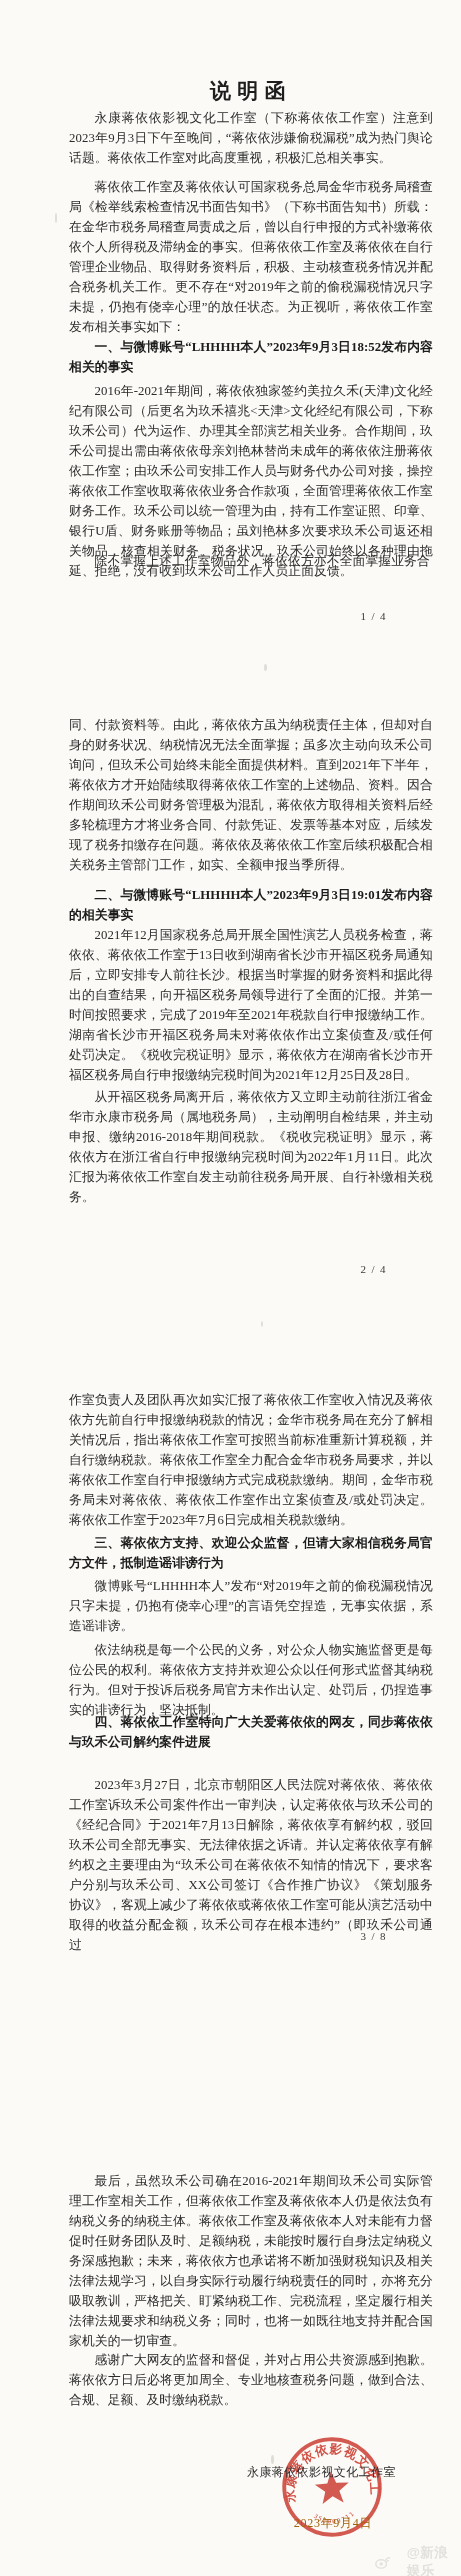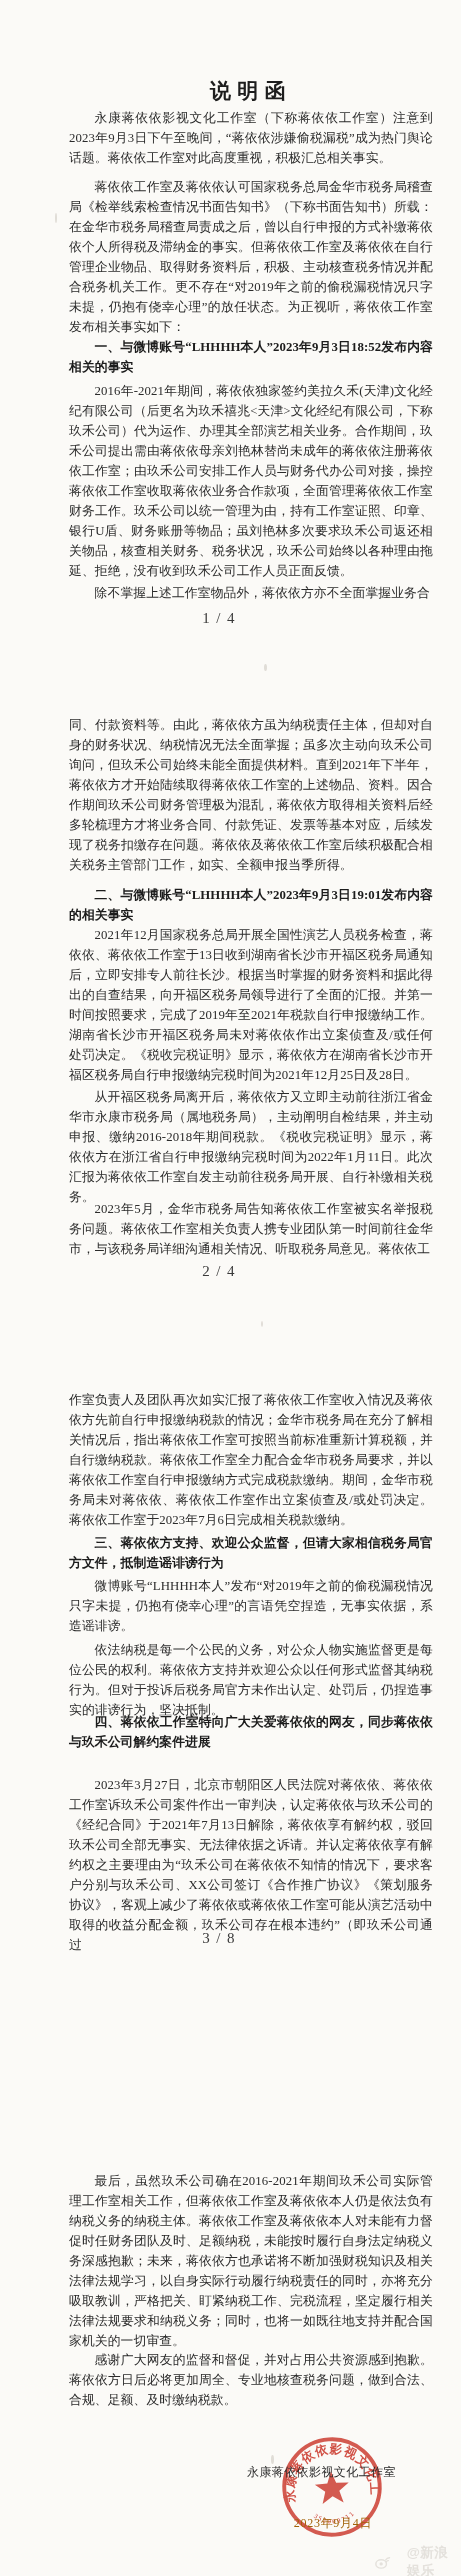--- a/index.html
+++ b/index.html
@@ -21,22 +21,22 @@
   }
   .cont{text-indent:0;}
   .heading{font-weight:bold;color:#1c1c1c;}
   .doc-title{
     position:absolute;left:69px;width:364px;top:77px;
     font-size:21px;font-weight:bold;color:#1d1d1d;
     text-align:center;letter-spacing:6.4px;
     filter:blur(0.1px);
   }
   .pagenum{
-    position:absolute;left:60px;width:318px;text-align:center;
-    font-size:15px;color:#3a3a3a;letter-spacing:1.4px;
+    position:absolute;left:69px;width:318px;text-align:right;
+    font-size:11px;color:#3a3a3a;letter-spacing:1.4px;
     filter:blur(0.1px);
   }
   .oneline{white-space:nowrap;overflow:visible;}
   .signature{
     position:absolute;left:247px;top:2464px;width:149px;
     font-size:12px;color:#2b2b2b;letter-spacing:0.4px;
     z-index:3;filter:blur(0.1px);
   }
   .sign-date{
     position:absolute;left:276px;top:2515px;width:114px;
@@ -63,28 +63,27 @@
 <body>
 
 <div class="doc">
 
   <div class="doc-title">说明函</div>
 
   <div class="para" style="top:108px">永康蒋依依影视文化工作室（下称蒋依依工作室）注意到2023年9月3日下午至晚间，“蒋依依涉嫌偷税漏税”成为热门舆论话题。蒋依依工作室对此高度重视，积极汇总相关事实。</div>
   <div class="para" style="top:177px">蒋依依工作室及蒋依依认可国家税务总局金华市税务局稽查局《检举线索检查情况书面告知书》（下称书面告知书）所载：在金华市税务局稽查局责成之后，曾以自行申报的方式补缴蒋依依个人所得税及滞纳金的事实。但蒋依依工作室及蒋依依在自行管理企业物品、取得财务资料后，积极、主动核查税务情况并配合税务机关工作。更不存在“对2019年之前的偷税漏税情况只字未提，仍抱有侥幸心理”的放任状态。为正视听，蒋依依工作室发布相关事实如下：</div>
   <div class="para heading" style="top:337px">一、与微博账号“LHHHH本人”2023年9月3日18:52发布内容相关的事实</div>
   <div class="para" style="top:381px">2016年-2021年期间，蒋依依独家签约美拉久禾(天津)文化经纪有限公司（后更名为玖禾禧兆&lt;天津&gt;文化经纪有限公司，下称玖禾公司）代为运作、办理其全部演艺相关业务。合作期间，玖禾公司提出需由蒋依依母亲刘艳林替尚未成年的蒋依依注册蒋依依工作室；由玖禾公司安排工作人员与财务代办公司对接，操控蒋依依工作室收取蒋依依业务合作款项，全面管理蒋依依工作室财务工作。玖禾公司以统一管理为由，持有工作室证照、印章、银行U盾、财务账册等物品；虽刘艳林多次要求玖禾公司返还相关物品，核查相关财务、税务状况，玖禾公司始终以各种理由拖延、拒绝，没有收到玖禾公司工作人员正面反馈。</div>
-  <div class="para oneline" style="top:583px">除不掌握上述工作室物品外，蒋依依方亦不全面掌握业务合</div>
+  <div class="para oneline" style="top:551px">除不掌握上述工作室物品外，蒋依依方亦不全面掌握业务合</div>
   <div class="pagenum" style="top:610px">1 / 4</div>
 
   <div class="para cont" style="top:715px">同、付款资料等。由此，蒋依依方虽为纳税责任主体，但却对自身的财务状况、纳税情况无法全面掌握；虽多次主动向玖禾公司询问，但玖禾公司始终未能全面提供材料。直到2021年下半年，蒋依依方才开始陆续取得蒋依依工作室的上述物品、资料。因合作期间玖禾公司财务管理极为混乱，蒋依依方取得相关资料后经多轮梳理方才将业务合同、付款凭证、发票等基本对应，后续发现了税务扣缴存在问题。蒋依依及蒋依依工作室后续积极配合相关税务主管部门工作，如实、全额申报当季所得。</div>
   <div class="para heading" style="top:885px">二、与微博账号“LHHHH本人”2023年9月3日19:01发布内容的相关事实</div>
   <div class="para" style="top:925px">2021年12月国家税务总局开展全国性演艺人员税务检查，蒋依依、蒋依依工作室于13日收到湖南省长沙市开福区税务局通知后，立即安排专人前往长沙。根据当时掌握的财务资料和据此得出的自查结果，向开福区税务局领导进行了全面的汇报。并第一时间按照要求，完成了2019年至2021年税款自行申报缴纳工作。湖南省长沙市开福区税务局未对蒋依依作出立案侦查及/或任何处罚决定。《税收完税证明》显示，蒋依依方在湖南省长沙市开福区税务局自行申报缴纳完税时间为2021年12月25日及28日。</div>
   <div class="para" style="top:1087px">从开福区税务局离开后，蒋依依方又立即主动前往浙江省金华市永康市税务局（属地税务局），主动阐明自检结果，并主动申报、缴纳2016-2018年期间税款。《税收完税证明》显示，蒋依依方在浙江省自行申报缴纳完税时间为2022年1月11日。此次汇报为蒋依依工作室自发主动前往税务局开展、自行补缴相关税务。</div>
-  <div class="para" style="top:1199px">2023年5月，金华市税务局告知蒋依依工作室被实名举报税务问题。蒋依依工作室相关负责人携专业团队第一时间前往金华市，与该税务局详细沟通相关情况、听取税务局意见。蒋依依工</div>
   <div class="pagenum" style="top:1263px">2 / 4</div>
 
   <div class="para cont" style="top:1390px">作室负责人及团队再次如实汇报了蒋依依工作室收入情况及蒋依依方先前自行申报缴纳税款的情况；金华市税务局在充分了解相关情况后，指出蒋依依工作室可按照当前标准重新计算税额，并自行缴纳税款。蒋依依工作室全力配合金华市税务局要求，并以蒋依依工作室自行申报缴纳方式完成税款缴纳。期间，金华市税务局未对蒋依依、蒋依依工作室作出立案侦查及/或处罚决定。蒋依依工作室于2023年7月6日完成相关税款缴纳。</div>
   <div class="para heading" style="top:1533px">三、蒋依依方支持、欢迎公众监督，但请大家相信税务局官方文件，抵制造谣诽谤行为</div>
   <div class="para" style="top:1576px">微博账号“LHHHH本人”发布“对2019年之前的偷税漏税情况只字未提，仍抱有侥幸心理”的言语凭空捏造，无事实依据，系造谣诽谤。</div>
   <div class="para" style="top:1640px">依法纳税是每一个公民的义务，对公众人物实施监督更是每位公民的权利。蒋依依方支持并欢迎公众以任何形式监督其纳税行为。但对于投诉后税务局官方未作出认定、处罚后，仍捏造事实的诽谤行为，坚决抵制。</div>
   <div class="para heading" style="top:1712px">四、蒋依依工作室特向广大关爱蒋依依的网友，同步蒋依依与玖禾公司解约案件进展</div>
   <div class="para" style="top:1775px">2023年3月27日，北京市朝阳区人民法院对蒋依依、蒋依依工作室诉玖禾公司案件作出一审判决，认定蒋依依与玖禾公司的《经纪合同》于2021年7月13日解除，蒋依依享有解约权，驳回玖禾公司全部无事实、无法律依据之诉请。并认定蒋依依享有解约权之主要理由为“玖禾公司在蒋依依不知情的情况下，要求客户分别与玖禾公司、XX公司签订《合作推广协议》《策划服务协议》，客观上减少了蒋依依或蒋依依工作室可能从演艺活动中取得的收益分配金额，玖禾公司存在根本违约”（即玖禾公司通过</div>
   <div class="pagenum" style="top:1930px">3 / 8</div>
 

